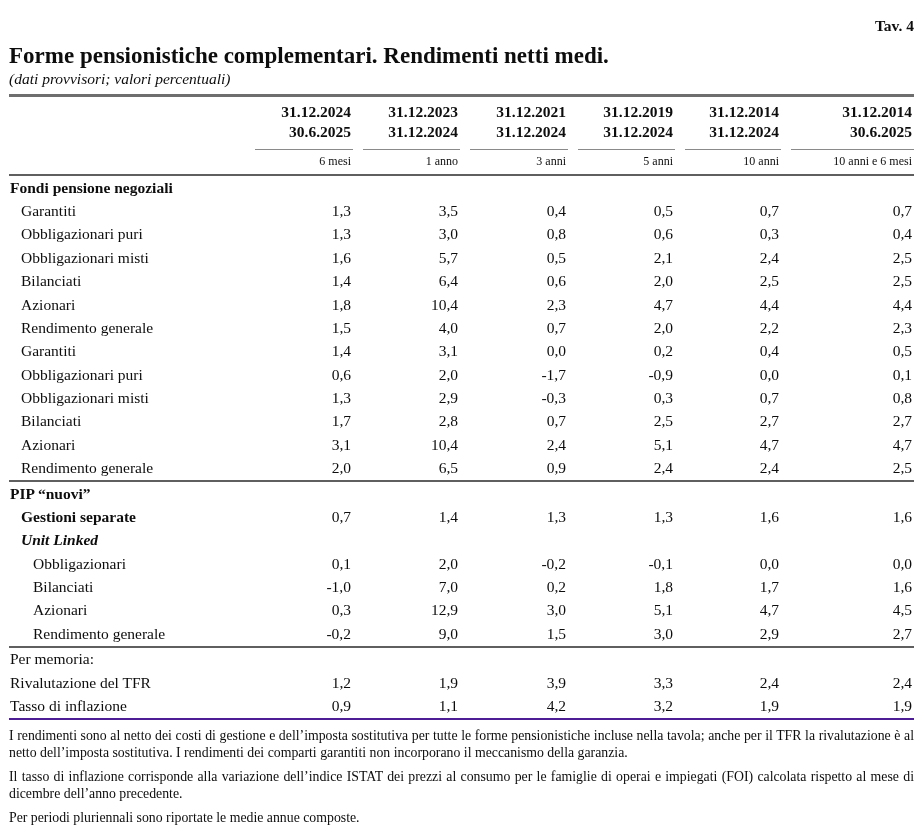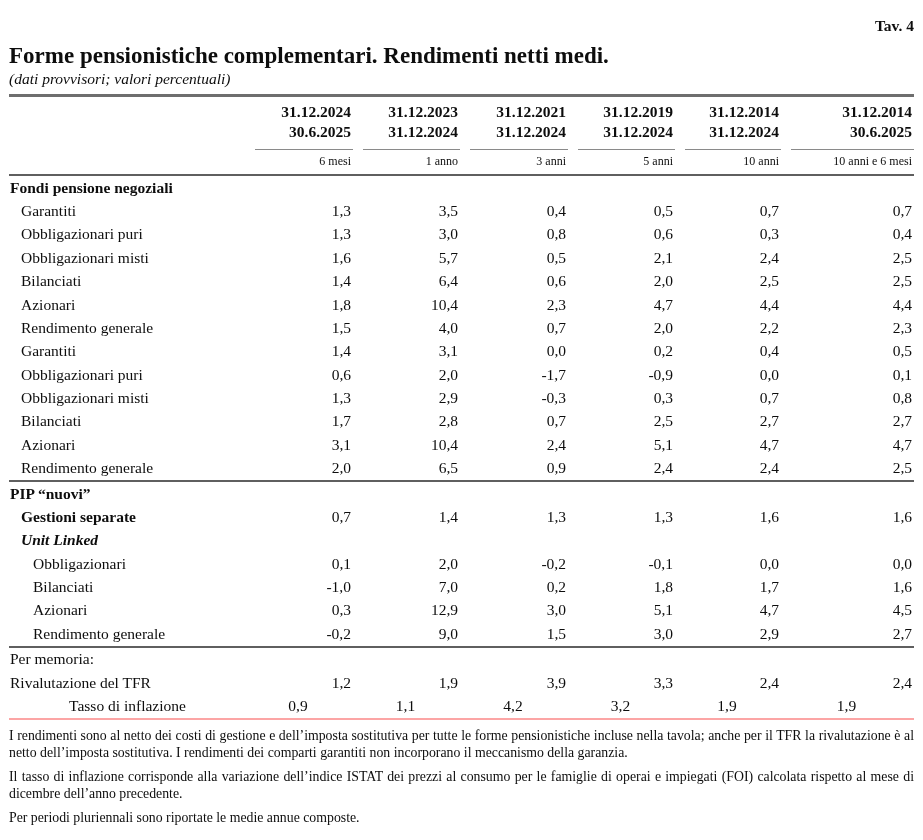--- a/index.html
+++ b/index.html
@@ -78,21 +78,21 @@
   }
   td.label-cell { text-align: left; white-space: nowrap; }
   td.num-cell { text-align: right; padding-right: 2px; white-space: nowrap; }
   .indent-0 { padding-left: 1px; }
   .indent-1 { padding-left: 12px; }
   .indent-2 { padding-left: 24px; }
   .style-bold { font-weight: bold; }
   .style-italic { }
   .style-bolditalic { font-weight: bold; font-style: italic; }
   tr.section-start td { border-top: 2px solid #5f5f5f; }
-  tbody tr:last-child td { border-bottom: 2px solid #fca5a5; text-align: center; }
+  tbody tr:last-child td { border-bottom: 2px solid #4c1d95; }
   .footnotes { margin-top: 7px; width: 905px; }
   .footnote {
     font-size: 13.8px;
     line-height: 17.2px;
     text-align: justify;
     margin: 0 0 7px 0;
   }
 </style>
 </head>
 <body>

